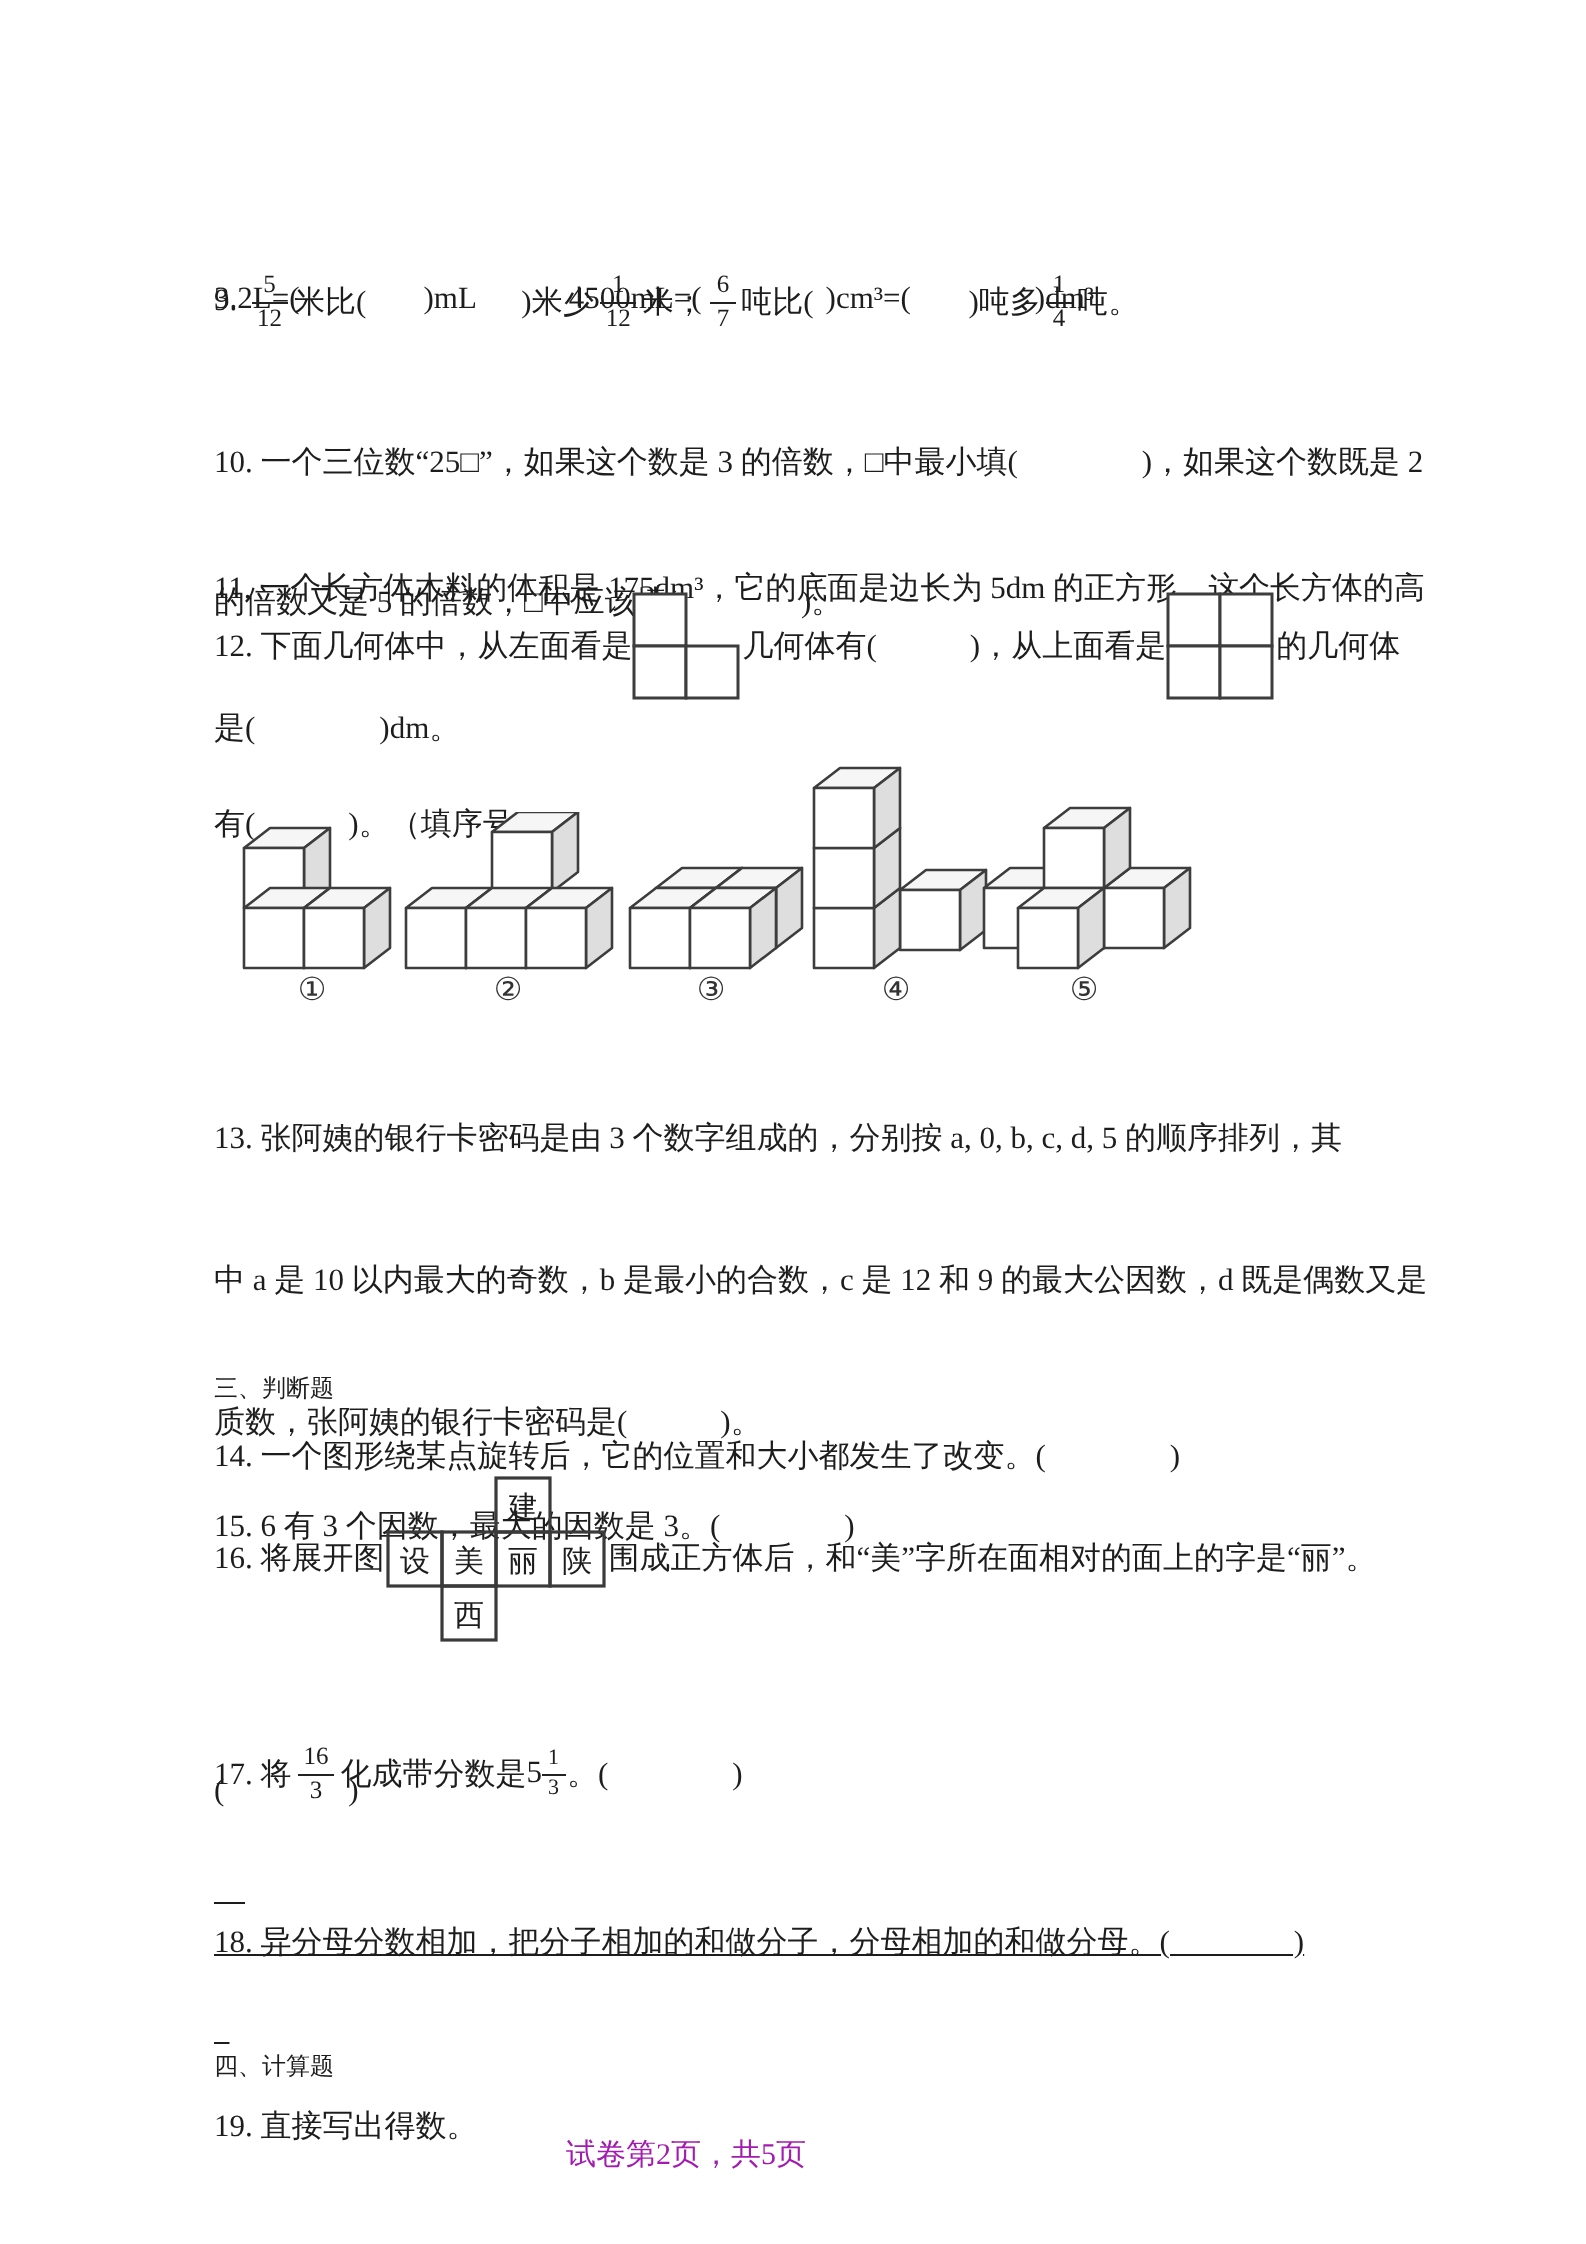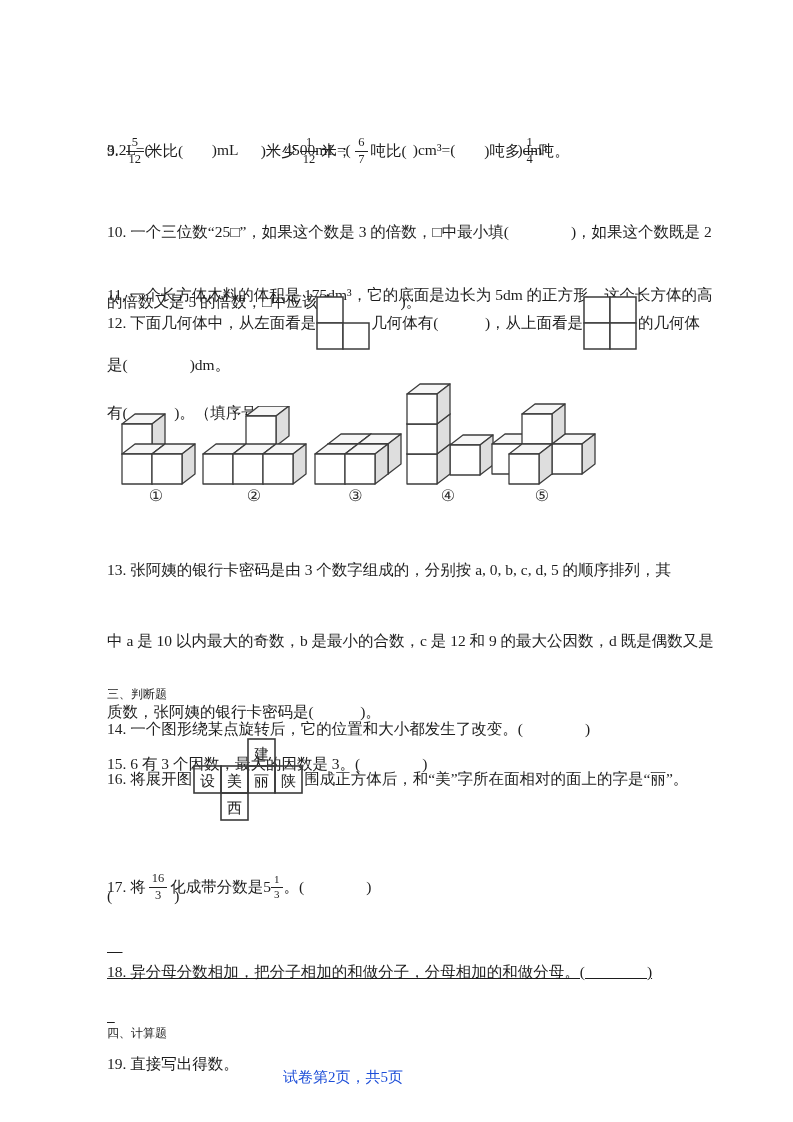--- a/index.html
+++ b/index.html
@@ -19,21 +19,21 @@
   .fr .den { display:block; border-top:1.2px solid #222; padding:1px 3px 0;text-align:center; }
   .fr.small { font-size:11px; margin:0 1px 0 0; }
   .flexline { display:flex; align-items:center; white-space:pre; }
   .flexline > span.t { white-space:pre; }
   
   .fig { position:absolute; top:378px; height:128px; display:flex;
          flex-direction:column; justify-content:flex-end; align-items:center; }
   .fig-label { line-height:20px; font-size:16px; color:#333; }
   .net-svg, .view-svg { display:block; }
   .footer { position:absolute; left:0; top:1068px; width:686px;
-            text-align:center; font-size:15px; color:#1d4ed8; }
+            text-align:center; font-size:15px; color:#a21caf; }
 </style>
 </head>
 <body>
 
 <div class="page">
 
   <div class="block" style="top:97px;">
     <span class="line">3.2L=(　　　　)mL　　　4500mL=(　　　　)cm³=(　　　　)dm³</span>
   </div>
 

